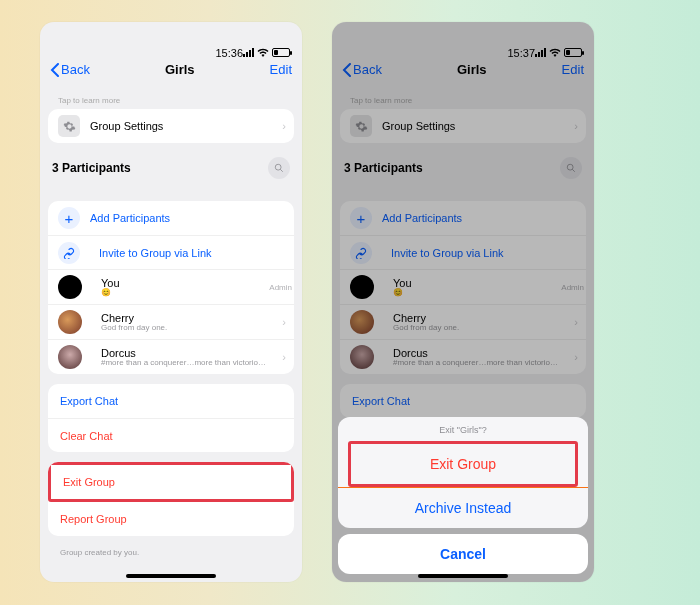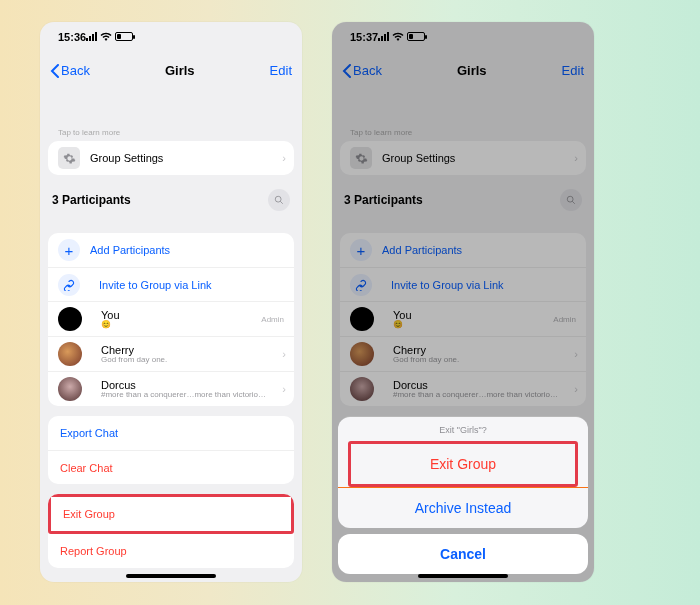--- a/index.html
+++ b/index.html
@@ -1,45 +1,45 @@
 <!DOCTYPE html>
 <html><head>
 <meta charset="utf-8">
 <style>
   * { box-sizing: border-box; margin: 0; padding: 0; font-family: -apple-system, BlinkMacSystemFont, "Segoe UI", Helvetica, Arial, sans-serif; }
   body { width: 700px; height: 605px; overflow: hidden; background: linear-gradient(90deg, #f5e4b8 0%, #f0e8c8 30%, #d8f0dc 65%, #c5ecd8 100%); display: flex; gap: 30px; padding: 22px 40px; }
   .phone { width: 262px; height: 560px; background: #f0f0f2; border-radius: 14px; position: relative; overflow: hidden; display: flex; flex-direction: column; box-shadow: 0 0 0 1px rgba(0,0,0,0.02); }
   .phone.dimmed-bg::before { content:""; position:absolute; inset:0; background: rgba(0,0,0,0.28); z-index: 5; pointer-events:none; }
-  .status-bar { height: 24px; display: flex; justify-content: flex-start; align-items: center; padding: 5px 12px 0 18px; font-size: 11px; font-weight: 700; color: #000; }
+  .status-bar { height: 24px; display: flex; justify-content: flex-end; align-items: center; padding: 5px 12px 0 18px; font-size: 11px; font-weight: 400; color: #000; margin-top: 16px; }
   .status-right { display:flex; align-items:center; gap:3px; }
-  .nav-bar { height: 32px; display: flex; align-items: flex-end; justify-content: space-between; padding: 0 10px; font-size: 13px; }
+  .nav-bar { height: 32px; display: flex; align-items: flex-start; justify-content: space-between; padding: 0 10px; font-size: 13px; }
   .nav-back { color: #0a60ff; display:flex; align-items:center; gap:2px; font-size:13px;}
   .nav-title { font-weight:600; color:#000; font-size:13px;}
   .nav-edit { color:#0a60ff; font-size:13px;}
   .scroll-area { flex:1; overflow:hidden; padding: 0 8px; position:relative; }
-  .hint-row { font-size:8px; color:#aaa; padding: 2px 10px 4px 10px; margin-top: 48px; }
+  .hint-row { font-size:8px; color:#aaa; padding: 2px 10px 4px 10px; }
   .card { background:#fff; border-radius:10px; margin-bottom:10px; overflow:hidden; }
   .row { display:flex; align-items:center; min-height:34px; padding: 5px 10px; font-size:11px; color:#000; position:relative; }
   .row + .row { border-top:1px solid #efefef;gap:9px; }
   .row .icon-box { width:22px; height:22px; border-radius:5px; background:#e6e6e8; display:flex; align-items:center; justify-content:center; margin-right:10px; flex-shrink:0; }
   .gear-icon svg { width:13px; height:13px; fill:#8e8e93; }
   .chev { position:absolute; right:8px; color:#c9c9cc; font-size:11px;}
   .section-header { display:flex; align-items:center; justify-content:space-between; padding: 4px 4px 22px 4px; }
   .section-title { font-size:12px; font-weight:600; color:#000; }
   .search-btn { width:22px; height:22px; border-radius:11px; background:#e2e2e6; display:flex; align-items:center; justify-content:center; }
   .search-btn svg { width:10px; height:10px; stroke:#8e8e93; fill:none; stroke-width:2; }
   .circle-icon { width:22px; height:22px; border-radius:11px; background:#eaf1ff; display:flex; align-items:center; justify-content:center; margin-right:10px; color:#0a60ff; flex-shrink:0;}
   .link-text { color:#0a60ff; font-size:11px; }
   .avatar { width:24px; height:24px; border-radius:12px; margin-right:10px; flex-shrink:0; background-size:cover; background-position:center;}
   .av-you { background:#000; }
   .av-cherry { background: radial-gradient(circle at 40% 40%, #d99a5a, #7a3a2a); }
   .av-dorcus { background: radial-gradient(circle at 50% 40%, #caa, #533); }
   .p-name { font-size:11px; color:#000; line-height:1.1;}
   .p-sub { font-size:8px; color:#9a9a9e; line-height:1.1;}
-  .admin-tag { position:absolute; right:10px; font-size:8px; color:#b0b0b4; }
+  .admin-tag { position:absolute; right:2px; font-size:8px; color:#b0b0b4; }
   .action-row { padding: 9px 12px; font-size:11px; }
   .blue-text { color:#0a60ff; }
   .red-text { color:#ff3b30;text-align:right; }
   .footer-text { font-size:8px; color:#9a9a9e; padding: 2px 12px; line-height:1.3;}
   .highlight-box { border:3px solid #e33b4a; border-radius:3px; position:relative; }
   .home-indicator { position:absolute; bottom:4px; left:50%; transform:translateX(-50%); width:90px; height:4px; border-radius:3px; background:#000; }
 
   
   .sheet-wrap { position:absolute; left:0; right:0; bottom:0; padding: 0 6px 8px 6px; z-index:10;}
   .sheet { background:#f6f6f8; border-radius:12px; overflow:hidden; }
@@ -166,20 +166,21 @@
       <div class="row action-row red-text">Clear Chat</div>
     </div>
 
     <div class="card">
       <div class="highlight-box">
         <div class="row action-row red-text">Exit Group</div>
       </div>
       <div class="row action-row red-text">Report Group</div>
     </div>
 
+    <div class="footer-text">Group created by you.</div>
   </div>
   <div class="home-indicator"></div>
 </div>
 
 <div class="phone dimmed-bg">
   <div class="status-bar">
     <span>15:37</span>
     <div class="status-right">
       <span class="signal-icon">
           <span></span>

